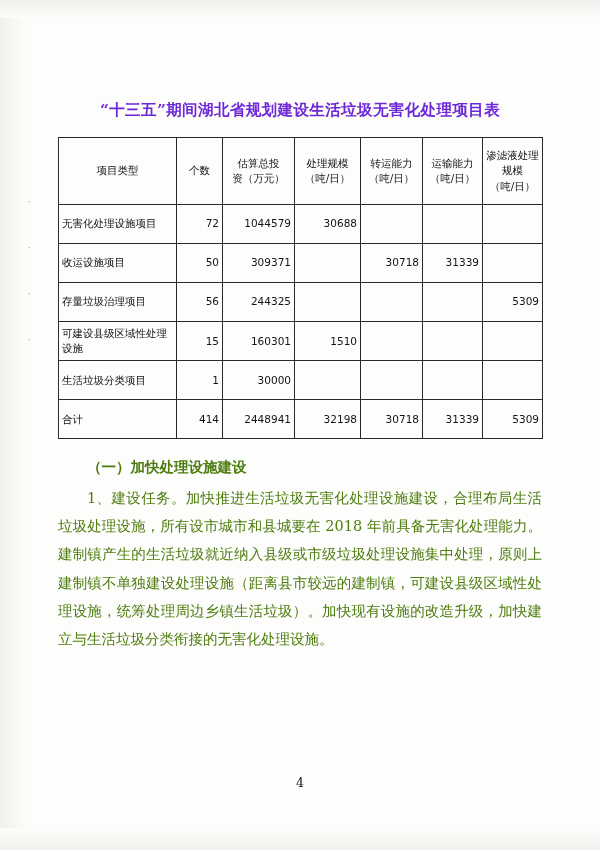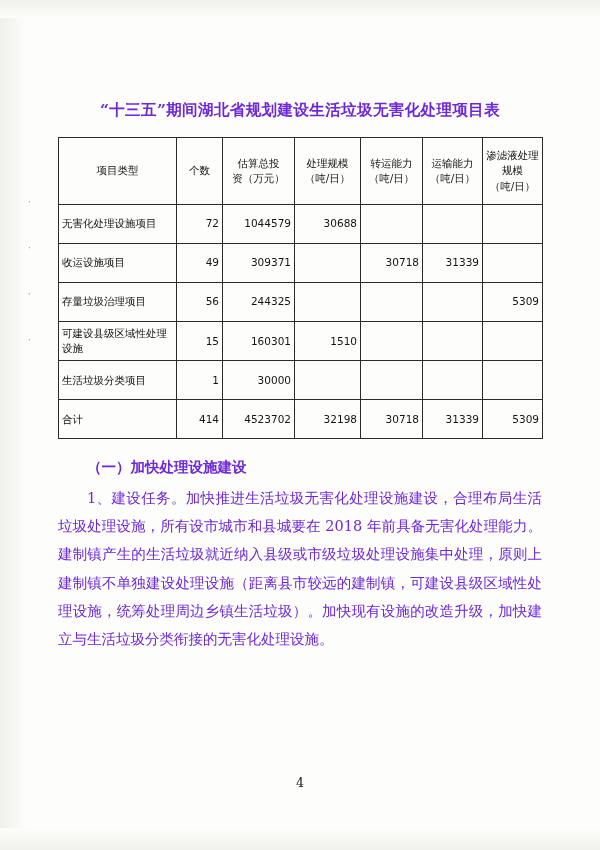--- a/index.html
+++ b/index.html
@@ -94,21 +94,21 @@
   .col-transfer { width: 62px; }
   .col-capacity { width: 60px; }
   .col-leach { width: 60px; }
   .hdr-two-line { display: block; }
 
   .body-text {
     margin-top: 14px;
     font-family: "DejaVu Serif", "Liberation Serif", serif;
     font-size: 14.5px;
     line-height: 1.95;
-    color: #6d28d9;
+    color: #4d7c0f;
     text-align: justify;
   }
   .section-heading {
     font-weight: bold;
     text-indent: 2em;
     margin-bottom: 2px;
     font-size: 14.5px;
   }
   .para {
     text-indent: 2em;
@@ -200,21 +200,21 @@
           <td class="label-cell">无害化处理设施项目</td>
           <td class="num-cell">72</td>
           <td class="num-cell">1044579</td>
           <td class="num-cell">30688</td>
           <td class="num-cell"></td>
           <td class="num-cell"></td>
           <td class="num-cell"></td>
         </tr>
         <tr>
           <td class="label-cell">收运设施项目</td>
-          <td class="num-cell">49</td>
+          <td class="num-cell">50</td>
           <td class="num-cell">309371</td>
           <td class="num-cell"></td>
           <td class="num-cell">30718</td>
           <td class="num-cell">31339</td>
           <td class="num-cell"></td>
         </tr>
         <tr>
           <td class="label-cell">存量垃圾治理项目</td>
           <td class="num-cell">56</td>
           <td class="num-cell">244325</td>
@@ -237,21 +237,21 @@
           <td class="num-cell">1</td>
           <td class="num-cell">30000</td>
           <td class="num-cell"></td>
           <td class="num-cell"></td>
           <td class="num-cell"></td>
           <td class="num-cell"></td>
         </tr>
         <tr>
           <td class="label-cell">合计</td>
           <td class="num-cell">414</td>
-          <td class="num-cell">4523702</td>
+          <td class="num-cell">2448941</td>
           <td class="num-cell">32198</td>
           <td class="num-cell">30718</td>
           <td class="num-cell">31339</td>
           <td class="num-cell">5309</td>
         </tr>
       </tbody>
     </table>
 
     <div class="body-text">
       <div class="section-heading">（一）加快处理设施建设</div>

